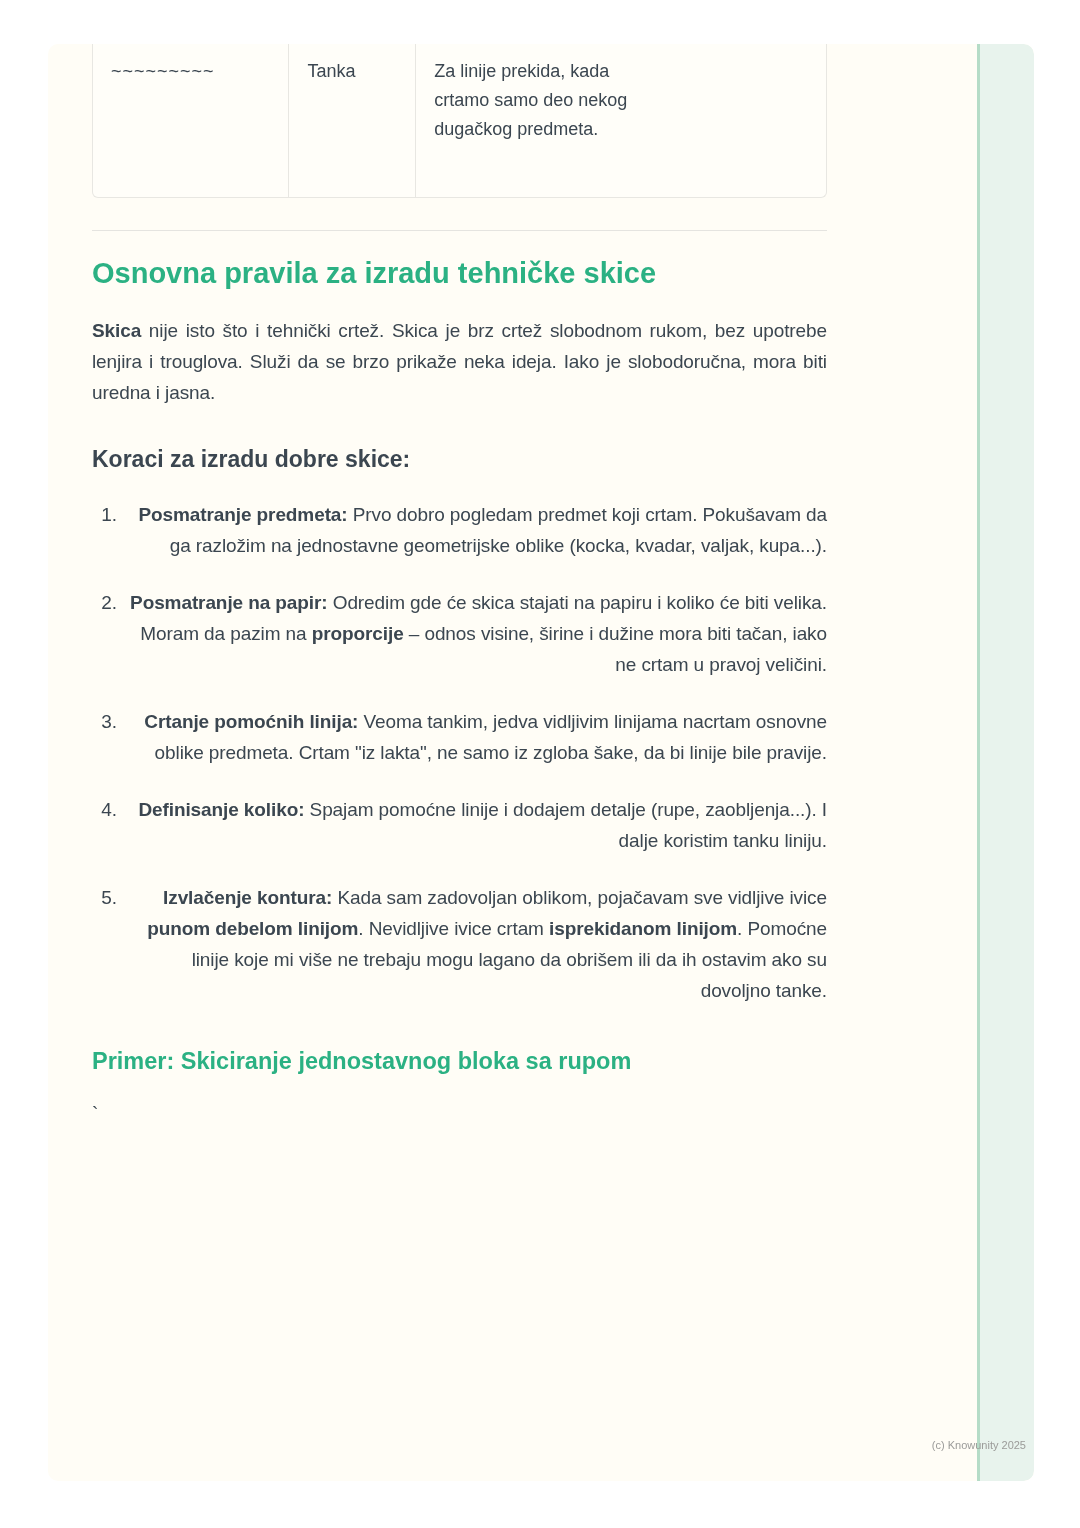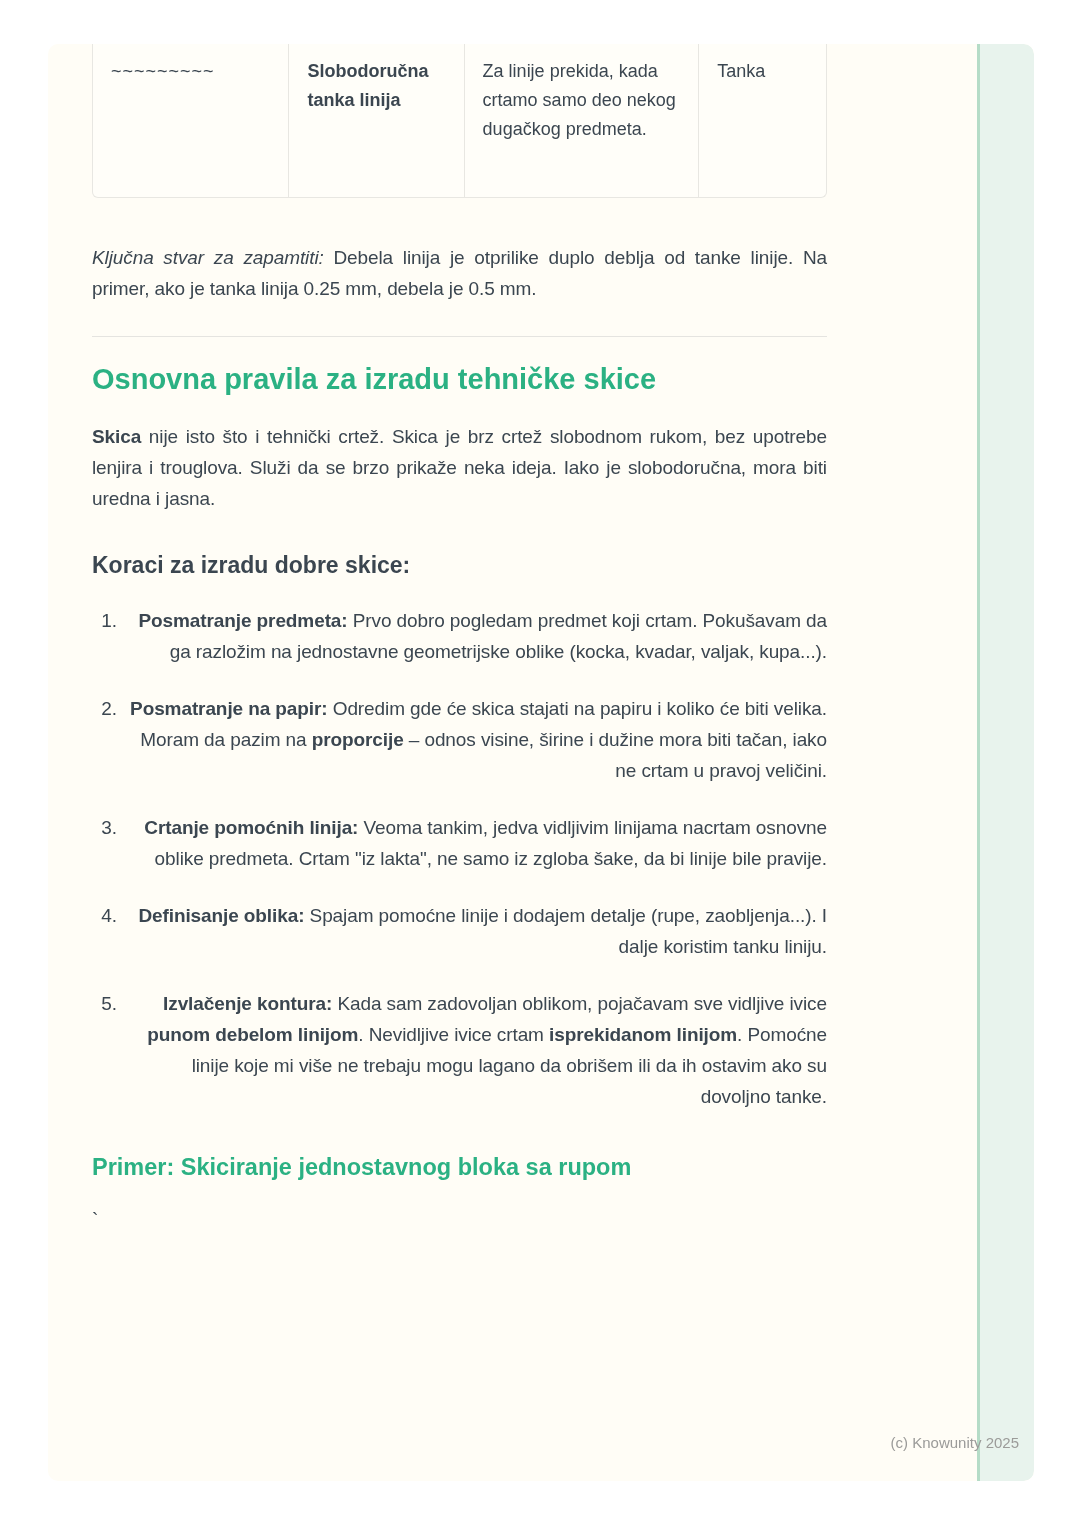--- a/index.html
+++ b/index.html
@@ -115,51 +115,47 @@
   .h3 {
     margin-top: 40px;
     font-size: 23.5px;
     line-height: 30px;
     font-weight: 700;
     color: var(--accent);
   }
   .tick { margin-top: 22px; text-align: left; }
   .footer {
     position: absolute;
-    right: 15px;
+    right: 8px;
     bottom: 30px;
-    font-size: 15px;
+    font-size: 11px;
     color: var(--muted);
     z-index: 3;
   }
 </style>
 </head>
 <body>
 
 <div class="card">
   <div class="stripe"></div>
 
   <div class="content">
 
     <div class="tbl">
       <div class="cell c0">
         <span><span>~~~~~~~~~</span></span>
       </div>
-      <div class="cell c1">
-        <span><span style="font-weight: 700;">Slobodoručna tanka linija</span></span>
+      <div class="cell c2">
+        <span><span>Tanka</span></span>
       </div>
       <div class="cell c3">
         <span><span>Za linije prekida, kada crtamo samo deo nekog dugačkog predmeta.</span></span>
       </div>
-      <div class="cell c2">
-        <span><span>Tanka</span></span>
-      </div>
     </div>
 
-    <p class="para key"><span style="font-style: italic;">Ključna stvar za zapamtiti:</span><span> Debela linija je otprilike duplo deblja od tanke linije. Na primer, ako je tanka linija 0.25 mm, debela je 0.5 mm.</span></p>
 
     <hr class="rule">
 
     <h2 class="h2">Osnovna pravila za izradu tehničke skice</h2>
 
     <p class="para"><span style="font-weight: 700;">Skica</span><span> nije isto što i tehnički crtež. Skica je brz crtež slobodnom rukom, bez upotrebe lenjira i trouglova. Služi da se brzo prikaže neka ideja. Iako je slobodoručna, mora biti uredna i jasna.</span></p>
 
     <p class="steps-label">Koraci za izradu dobre skice:</p>
 
     <ol class="steps">
@@ -170,21 +166,21 @@
       <li class="step">
         <span class="num">2.</span>
         <span class="step-text"><span style="font-weight: 700;">Posmatranje na papir:</span><span> Odredim gde će skica stajati na papiru i koliko će biti velika. Moram da pazim na </span><span style="font-weight: 700;">proporcije</span><span> – odnos visine, širine i dužine mora biti tačan, iako ne crtam u pravoj veličini.</span></span>
       </li>
       <li class="step">
         <span class="num">3.</span>
         <span class="step-text"><span style="font-weight: 700;">Crtanje pomoćnih linija:</span><span> Veoma tankim, jedva vidljivim linijama nacrtam osnovne oblike predmeta. Crtam "iz lakta", ne samo iz zgloba šake, da bi linije bile pravije.</span></span>
       </li>
       <li class="step">
         <span class="num">4.</span>
-        <span class="step-text"><span style="font-weight: 700;">Definisanje oblika:</span><span> Spajam pomoćne linije i dodajem detalje (rupe, zaobljenja...). I dalje koristim tanku liniju.</span></span>
+        <span class="step-text"><span style="font-weight: 700;">Definisanje koliko:</span><span> Spajam pomoćne linije i dodajem detalje (rupe, zaobljenja...). I dalje koristim tanku liniju.</span></span>
       </li>
       <li class="step">
         <span class="num">5.</span>
         <span class="step-text"><span style="font-weight: 700;">Izvlačenje kontura:</span><span> Kada sam zadovoljan oblikom, pojačavam sve vidljive ivice </span><span style="font-weight: 700;">punom debelom linijom</span><span>. Nevidljive ivice crtam </span><span style="font-weight: 700;">isprekidanom linijom</span><span>. Pomoćne linije koje mi više ne trebaju mogu lagano da obrišem ili da ih ostavim ako su dovoljno tanke.</span></span>
       </li>
     </ol>
 
     <h3 class="h3">Primer: Skiciranje jednostavnog bloka sa rupom</h3>
 
     <p class="para tick">`</p>

